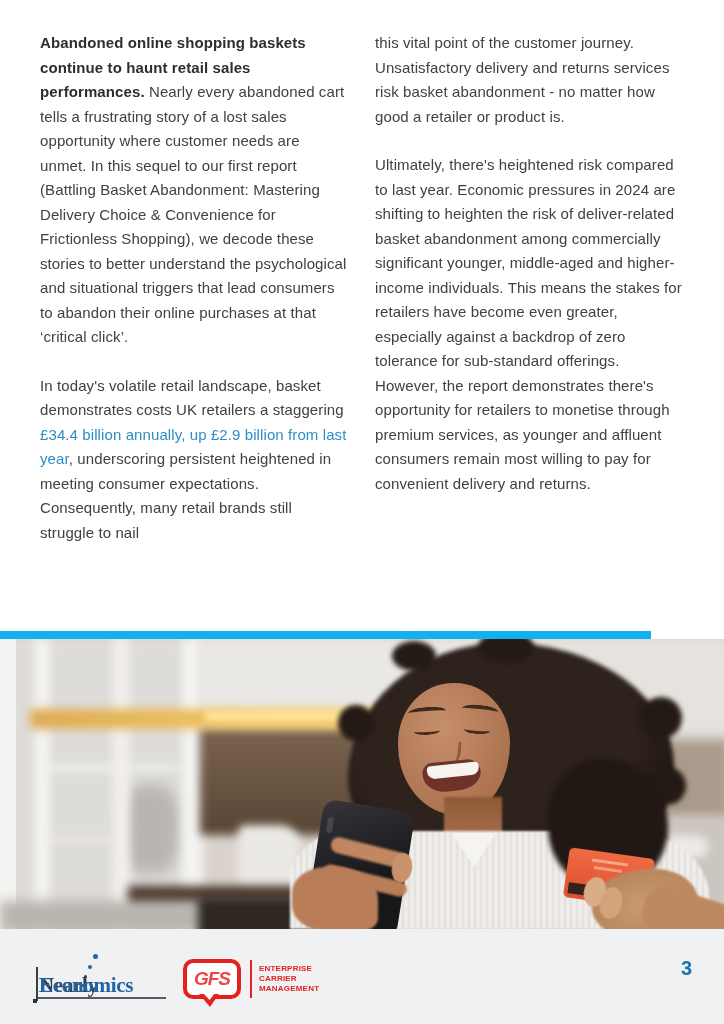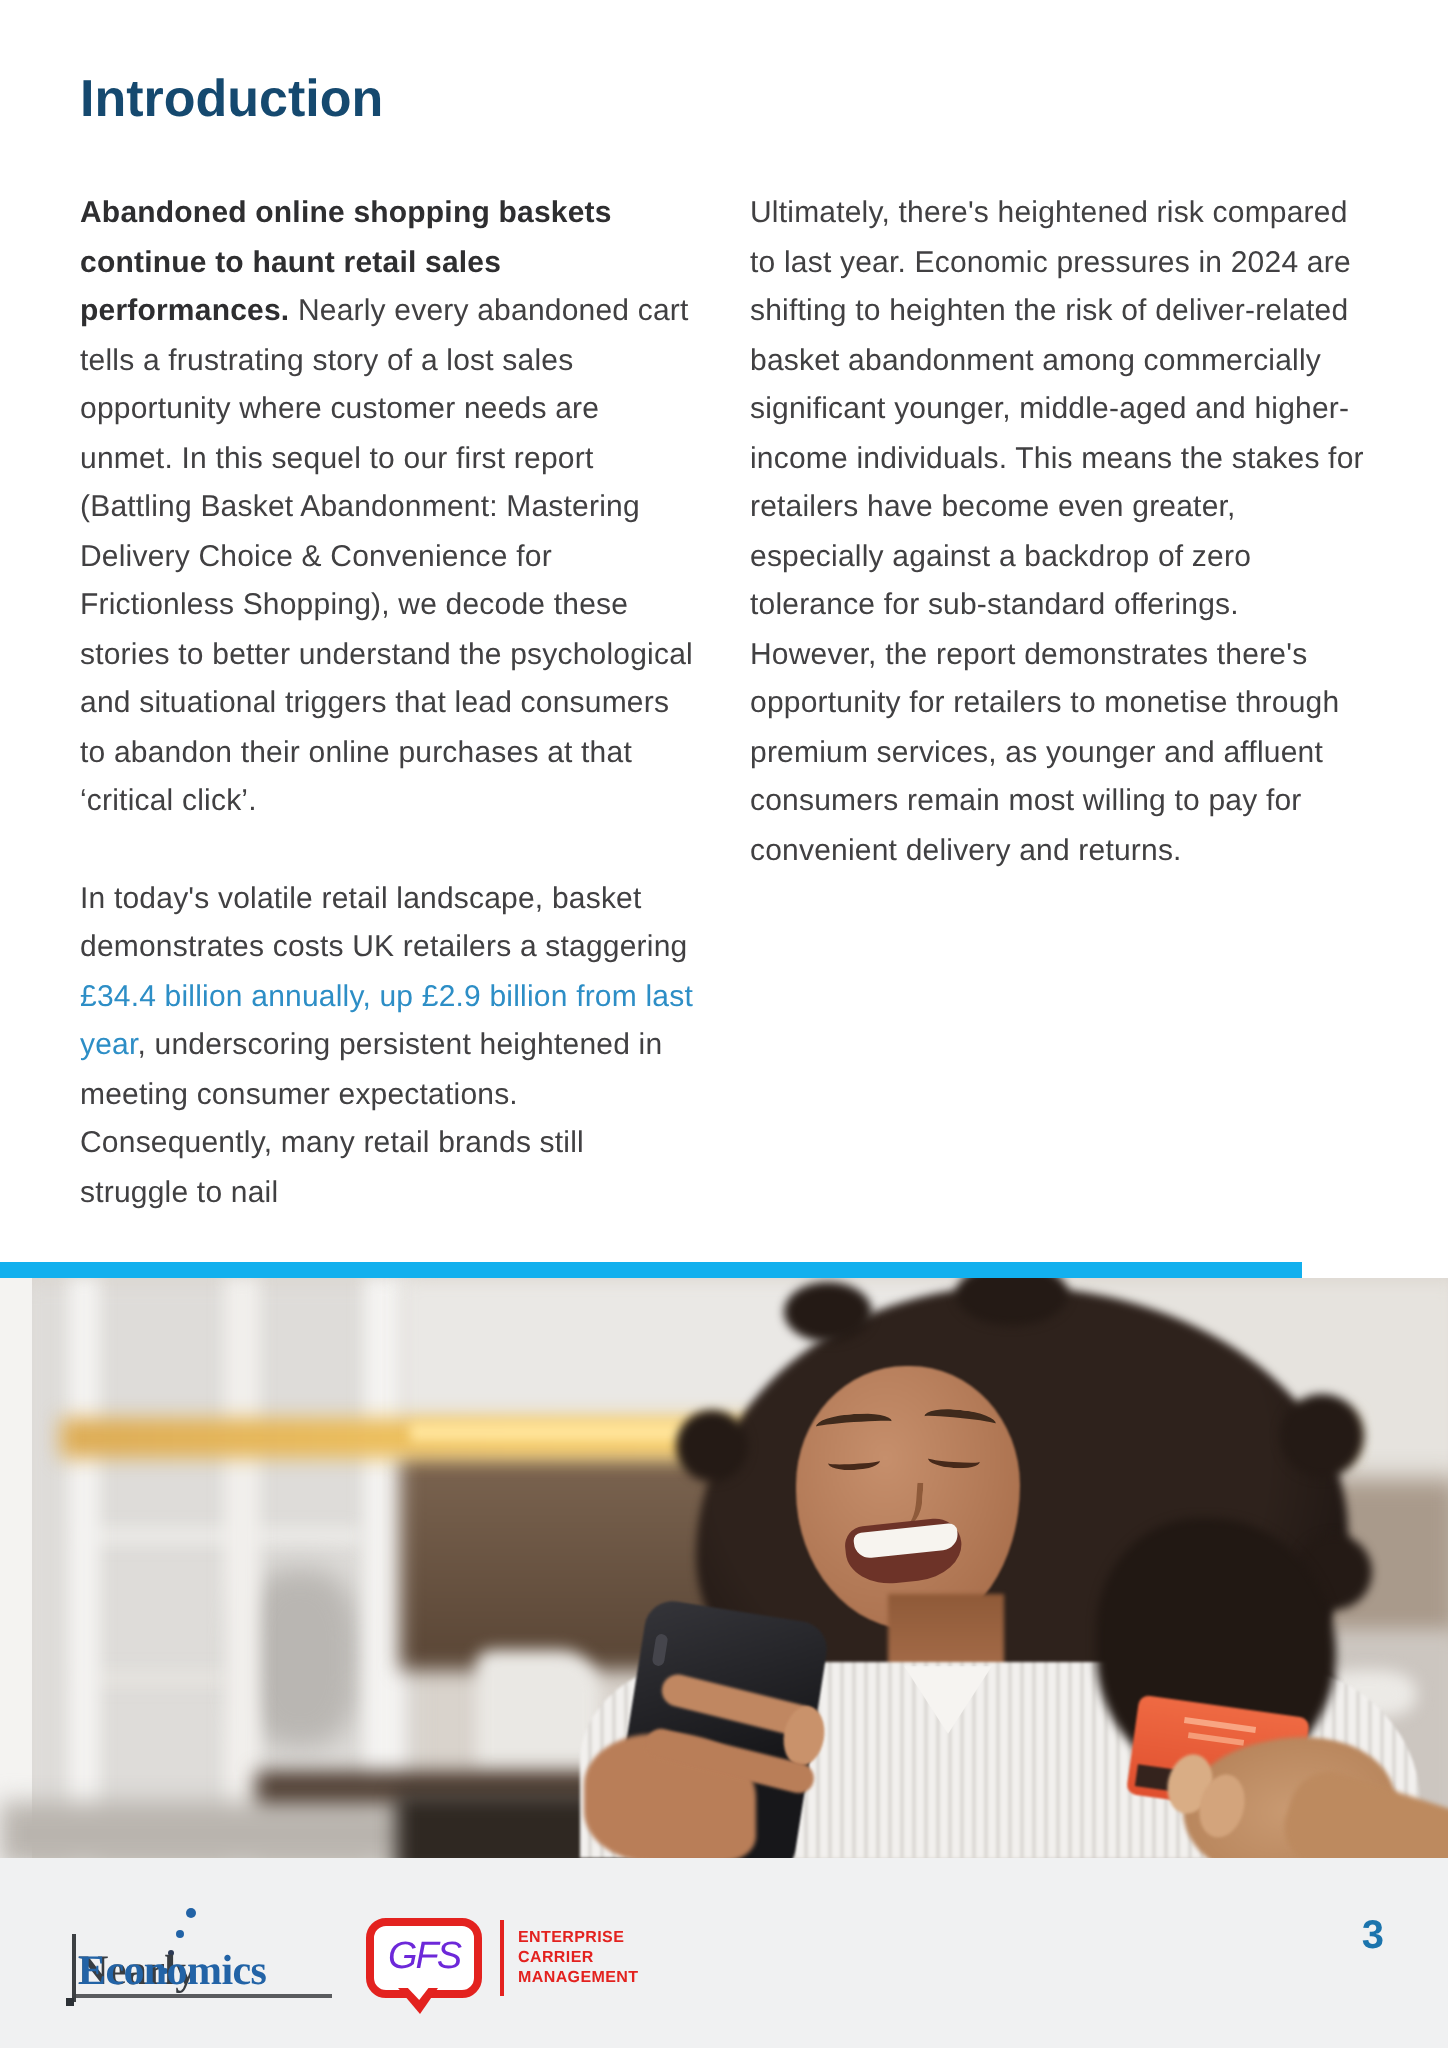--- a/index.html
+++ b/index.html
@@ -93,40 +93,40 @@
   .re-dark { color:#383d42; display:inline; position:static; }
   .re-blue { color:#2263a6; display:inline; position:static; }
   .re-dot { border-radius:50%; background:#2263a6; }
   .re-d1 { left:51px; top:43px; width:3px; height:3px; }
   .re-d2 { left:54px; top:34px; width:3px; height:3px; background:#2c3a55; }
   .re-d3 { left:58px; top:24px; width:4px; height:4px; }
   .re-d4 { left:63px; top:13px; width:5px; height:5px; }
   .gfs-logo { position:absolute; left:183px; top:30px; display:flex; align-items:center; }
   .gfs-bubble { position:relative; width:58px; height:40px; border:4px solid #e3221f; border-radius:10px; background:#ffffff;
     display:flex; align-items:center; justify-content:center; }
-  .gfs-acronym { font-style:italic; font-weight:400; font-size:19px; color:#6d28d9; letter-spacing:-1px; }
+  .gfs-acronym { font-style:italic; font-weight:700; font-size:19px; color:#ef4444; letter-spacing:-1px; }
   .gfs-tail-outer { position:absolute; left:12px; bottom:-12px; width:20px; height:13px; background:#e3221f; clip-path:polygon(0 0,100% 0,55% 100%); }
   .gfs-tail-inner { position:absolute; left:16px; bottom:-5px; width:12px; height:7px; background:#ffffff; clip-path:polygon(0 0,100% 0,55% 100%); }
   .gfs-sep { width:2px; height:38px; background:#e3221f; margin-left:9px; }
   .gfs-tagline { margin-left:7px; font-size:8px; line-height:10px; font-weight:700; color:#e3221f; letter-spacing:.2px; }
   .page-number { position:absolute; right:32px; top:28px; font-size:20px; font-weight:700; color:#1b74ad; }
 </style>
 </head>
 <body>
 
 <div class="page">
 
-  <h1 class="title">Introduction</h1>
 
   <div class="cols">
     <div class="col">
       <p><strong>Abandoned online shopping baskets continue to haunt retail sales performances.</strong><span> Nearly every abandoned cart tells a frustrating story of a lost sales opportunity where customer needs are unmet. In this sequel to our first report (Battling Basket Abandonment: Mastering Delivery Choice &amp; Convenience for Frictionless Shopping), we decode these stories to better understand the psychological and situational triggers that lead consumers to abandon their online purchases at that ‘critical click’.</span></p>
       <p><span>In today's volatile retail landscape, basket demonstrates costs UK retailers a staggering </span><a href="#" class="stat-link">£34.4 billion annually, up £2.9 billion from last year</a><span>, underscoring persistent heightened in meeting consumer expectations. Consequently, many retail brands still struggle to nail</span></p>
     </div>
     <div class="col">
+      <p>this vital point of the customer journey. Unsatisfactory delivery and returns services risk basket abandonment - no matter how good a retailer or product is.</p>
       <p>Ultimately, there's heightened risk compared to last year. Economic pressures in 2024 are shifting to heighten the risk of deliver-related basket abandonment among commercially significant younger, middle-aged and higher-income individuals. This means the stakes for retailers have become even greater, especially against a backdrop of zero tolerance for sub-standard offerings. However, the report demonstrates there's opportunity for retailers to monetise through premium services, as younger and affluent consumers remain most willing to pay for convenient delivery and returns.</p>
     </div>
   </div>
 
   <div class="divider"></div>
 
   <div class="photo">
     <div class="ph-cabinet"></div>
     <div class="ph-left-wall"></div>
     <div class="ph-shelf1"></div>

